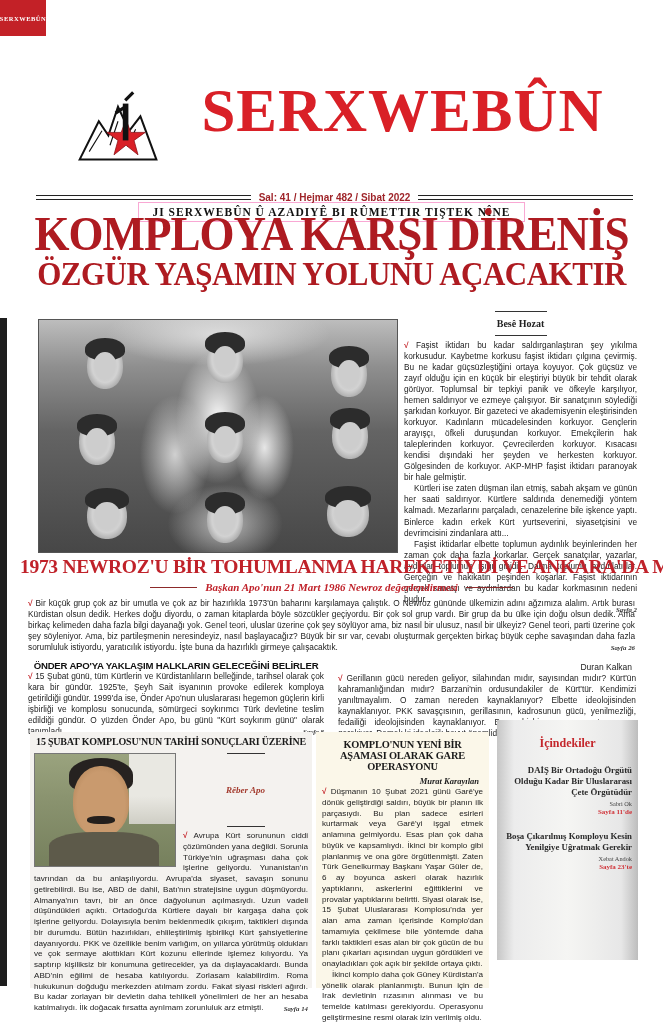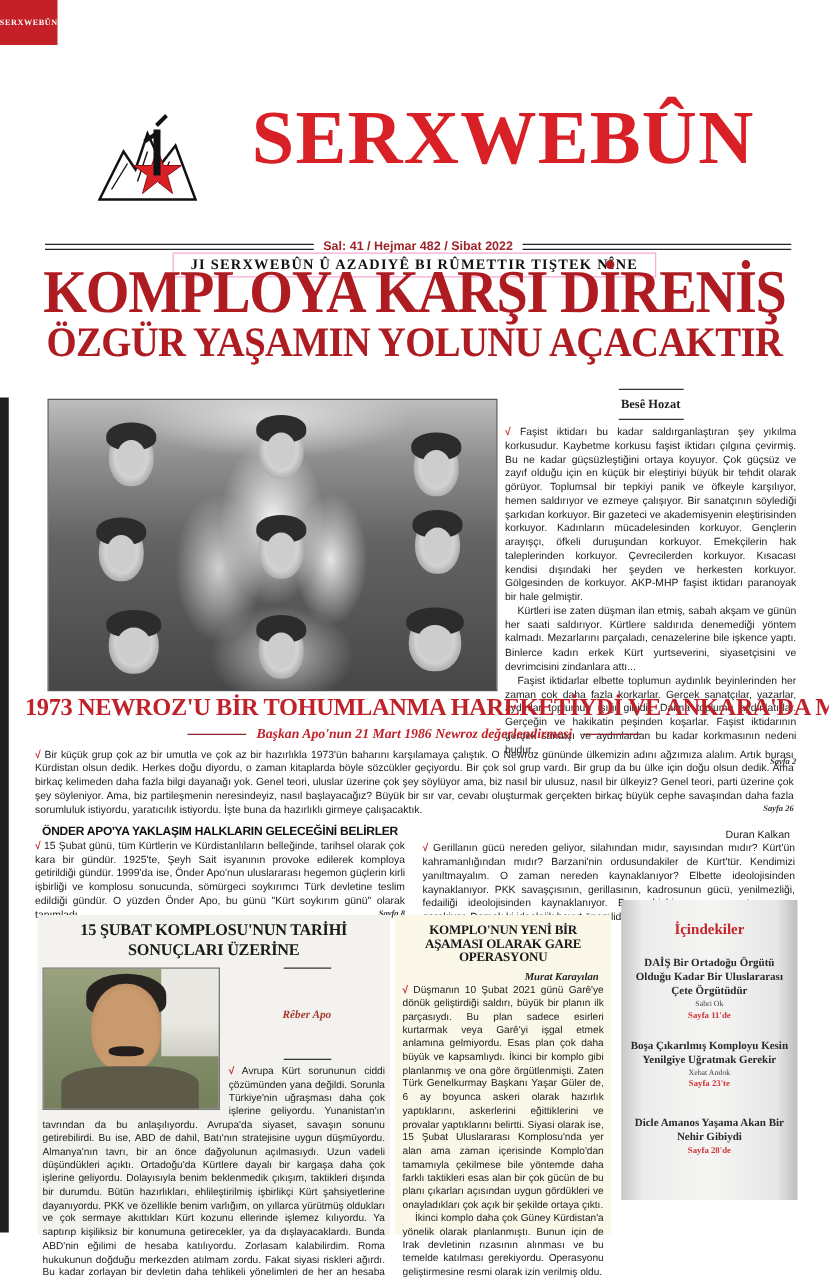--- a/index.html
+++ b/index.html
@@ -77,21 +77,21 @@
 
   
   .col{position:absolute;top:660px;}
   .col-left{left:28px;width:296px;}
   .col-right{left:338px;width:298px;}
   .col-title{font-weight:bold;font-size:9.6px;text-align:center;color:#101010;letter-spacing:-.2px;}
   .col-author{text-align:right;font-size:8.5px;color:#222;margin:2px 4px 1px 0;}
 
   
   .box15{position:absolute;left:30px;top:732px;width:282px;height:256px;background:#f4f2ef;padding:2px 4px;box-sizing:border-box;}
-  .box-title{font-family:"Liberation Serif",serif;font-weight:bold;font-size:13px;text-align:center;
+  .box-title{font-family:"Liberation Serif",serif;font-weight:bold;font-size:10px;text-align:center;
       color:#1a1a1a;letter-spacing:-.2px;margin:2px 0 4px;}
   .ocalan{float:left;width:140px;height:112px;margin:2px 7px 3px 0;border:1px solid #777;position:relative;overflow:hidden;
       background:linear-gradient(180deg,#9aa37e 0%,#8a936f 40%,#76805d 100%);}
   .ocalan .bldg{position:absolute;right:0;top:0;width:46px;height:70px;
       background:linear-gradient(180deg,#e9e8e2 0 60%,#cfcec5 100%);}
   .ocalan .head{position:absolute;left:38px;top:12px;width:56px;height:70px;border-radius:48% 48% 44% 44%;
       background:radial-gradient(ellipse at 50% 55%, #c99a6e 0 60%, #a87c50);}
   .ocalan .hair{position:absolute;left:34px;top:4px;width:64px;height:34px;border-radius:50% 50% 30% 30%;background:#262220;}
   .ocalan .mus{position:absolute;left:52px;top:62px;width:28px;height:8px;border-radius:40%;background:#241f1c;}
   .ocalan .body{position:absolute;left:14px;top:78px;width:110px;height:34px;border-radius:40% 40% 0 0;background:#5d5a4a;}
@@ -101,21 +101,21 @@
   .gare{position:absolute;left:316px;top:732px;width:173px;height:256px;background:#fbf7e9;
       padding:5px 6px;box-sizing:border-box;}
   .gare .box-title{font-size:10.4px;}
   .gare .col-author{font-family:"Liberation Serif",serif;font-weight:bold;font-style:italic;}
   .gare .body-txt{font-size:8.1px;}
 
   .contents{position:absolute;left:497px;top:720px;width:141px;height:240px;
       background:linear-gradient(90deg,#c6c6c6 0,#ececec 12%,#f5f5f3 50%,#e7e7e7 88%,#bdbdbd 100%);
       padding:16px 6px 0;box-sizing:border-box;text-align:center;}
   .contents-title{font-family:"Liberation Serif",serif;font-weight:bold;font-size:12px;color:#c4262b;margin-bottom:14px;}
-  .toc-item{margin-bottom:15px;}
+  .toc-item{margin-bottom:15px;text-align:right;}
   .toc-title{font-family:"Liberation Serif",serif;font-weight:bold;font-size:8.8px;color:#2a2a2a;line-height:1.25;}
   .toc-author{font-family:"Liberation Serif",serif;font-size:6.3px;color:#444;margin-top:2px;}
   .toc-page{font-family:"Liberation Serif",serif;font-weight:bold;font-size:7px;color:#d03238;margin-top:1px;}
 </style>
 </head>
 <body>
 
 <div id="page">
 
   <div class="corner-box">SERXWEBÛN</div>
@@ -233,19 +233,15 @@
       <div class="toc-author">Sabri Ok</div>
       <div class="toc-page">Sayfa 11'de</div>
     </div>
 
     <div class="toc-item">
       <div class="toc-title">Boşa Çıkarılmış Komployu Kesin Yenilgiye Uğratmak Gerekir</div>
       <div class="toc-author">Xebat Andok</div>
       <div class="toc-page">Sayfa 23'te</div>
     </div>
 
-    <div class="toc-item" style="margin-top:22px;">
-      <div class="toc-title">Dicle Amanos Yaşama Akan Bir Nehir Gibiydi</div>
-      <div class="toc-page">Sayfa 28'de</div>
-    </div>
   </div>
 
 </div>
 
 </body></html>

